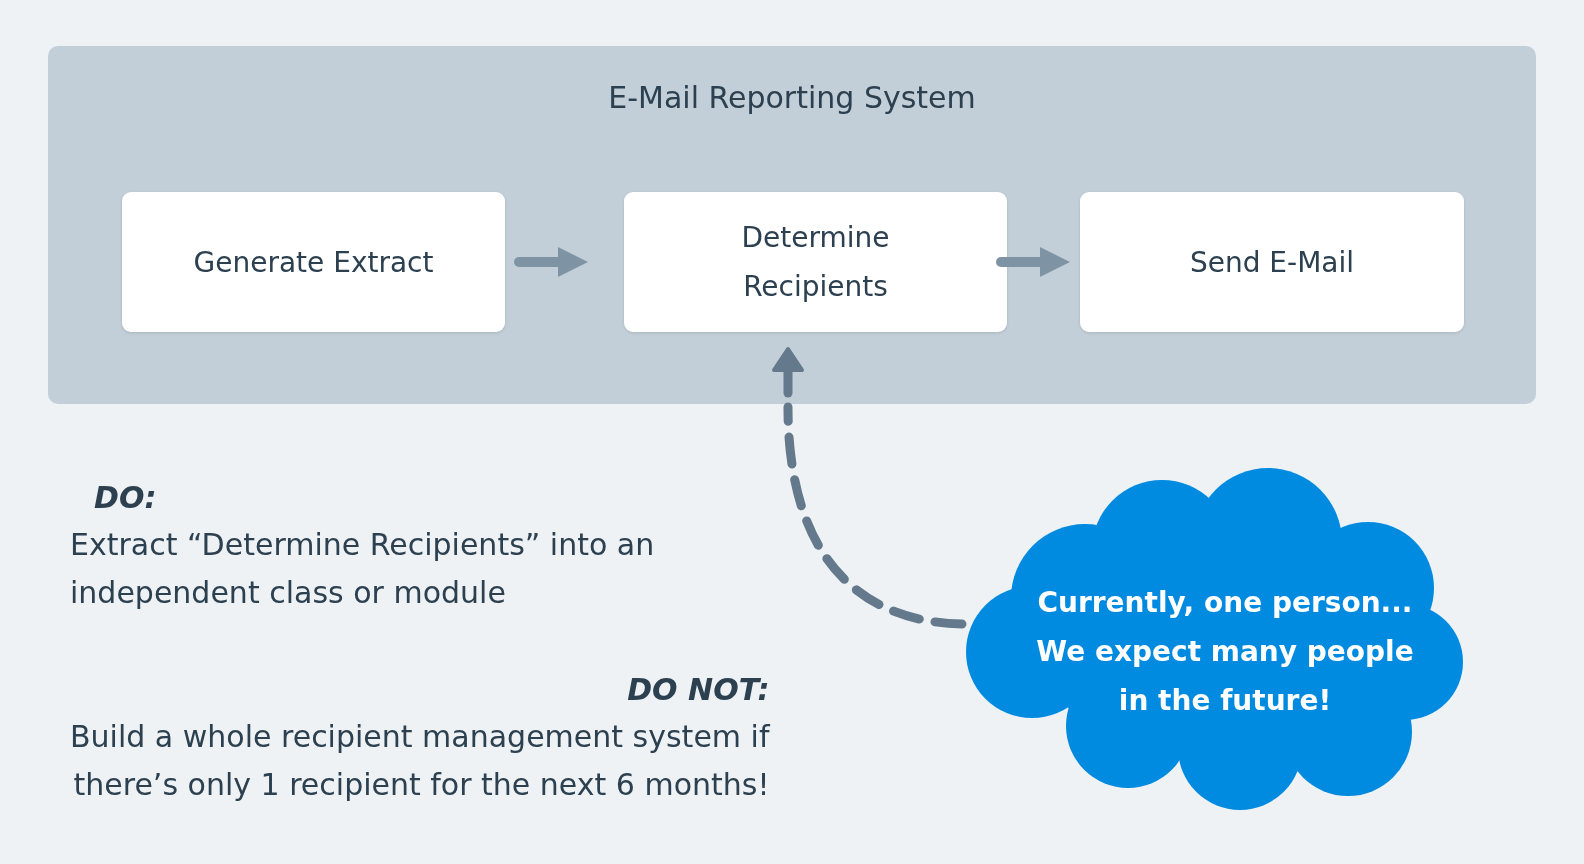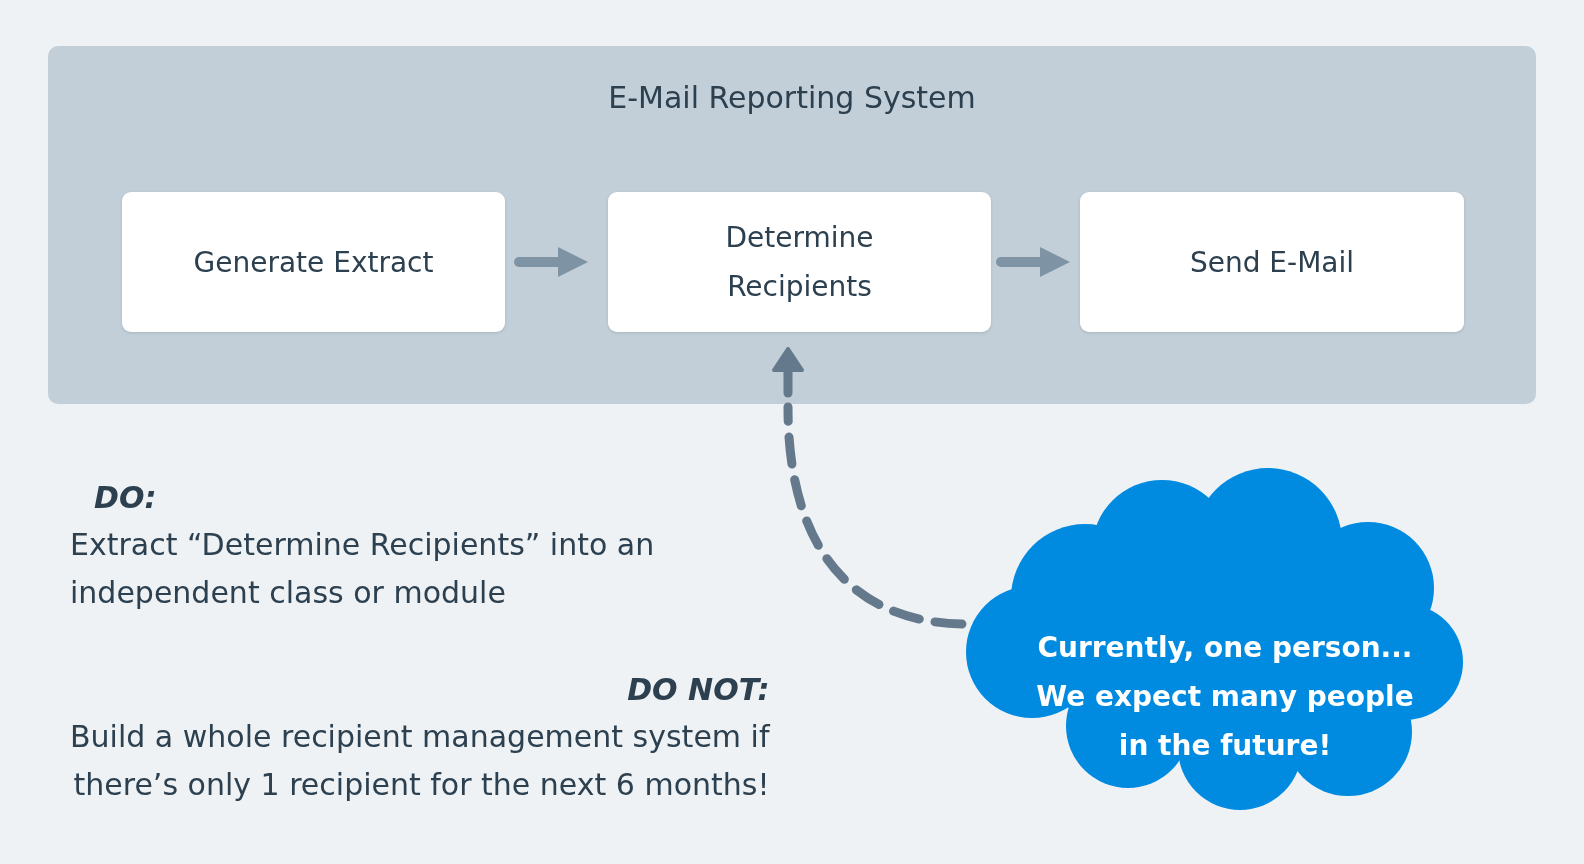--- a/index.html
+++ b/index.html
@@ -33,41 +33,41 @@
   }
   .node{
     position:absolute;top:192px;height:140px;
     background:var(--node-background);border-radius:9px;
     box-shadow:0 1px 3px rgba(44,64,80,0.18);
     display:flex;flex-direction:column;align-items:center;justify-content:center;
     font-size:28px;line-height:49px;color:var(--text-dark);
     text-align:center;
   }
   .node-1{left:122px;width:383px;}
-  .node-2{left:608px;width:383px;}
+  .node-2{left:624px;width:383px;}
   .node-3{left:1080px;width:384px;}
 
   .overlay{
     position:absolute;left:0;top:0;width:1584px;height:864px;
     pointer-events:none;
   }
   .flow-arrow line{stroke:var(--flow-arrow);stroke-width:10;stroke-linecap:round;}
   .flow-arrow polygon{fill:var(--flow-arrow);}
   .dashed-arrow path{
     fill:none;stroke:var(--dashed-arrow);stroke-width:9;
     stroke-linecap:round;stroke-dasharray:27 16;
   }
   .dashed-arrow line{stroke:var(--dashed-arrow);stroke-width:9;stroke-linecap:round;}
   .dashed-arrow polygon{fill:var(--dashed-arrow);stroke:var(--dashed-arrow);stroke-width:4;stroke-linejoin:round;}
   .cloud circle,.cloud ellipse{fill:var(--cloud);}
 
   .cloud-text{
     position:absolute;left:1005px;top:578px;width:440px;
     text-align:center;color:var(--cloud-text);
-    font-size:28px;font-weight:700;line-height:49px;margin-top:45px;
+    font-size:28px;font-weight:700;line-height:49px;
   }
 
   .note{position:absolute;left:70px;font-size:30px;line-height:47px;color:var(--text-dark);}
   .note-do{top:474px;}
   .note-do-not{top:666px;text-align:right;}
   .note-heading{font-weight:700;font-style:italic;line-height:47px;margin-left:24px;}
   .note-line{font-weight:400;line-height:48px;}
 </style>
 </head>
 <body>

